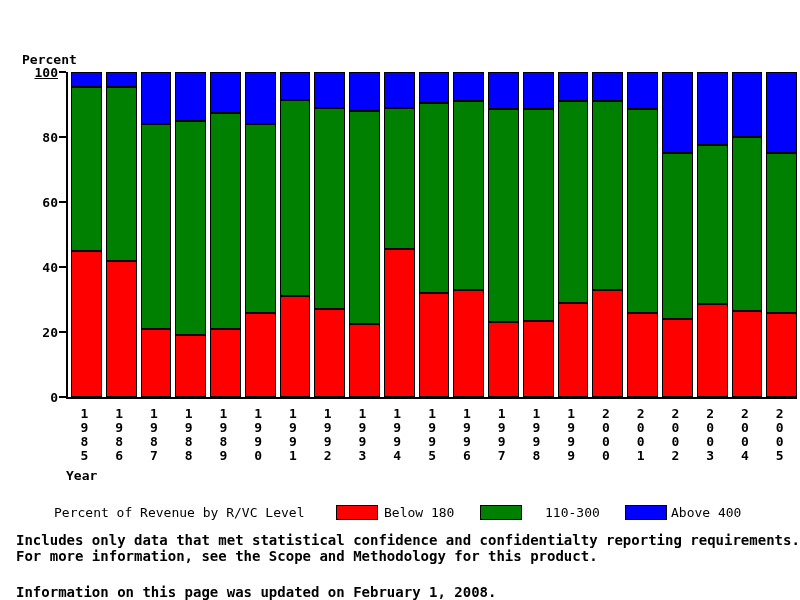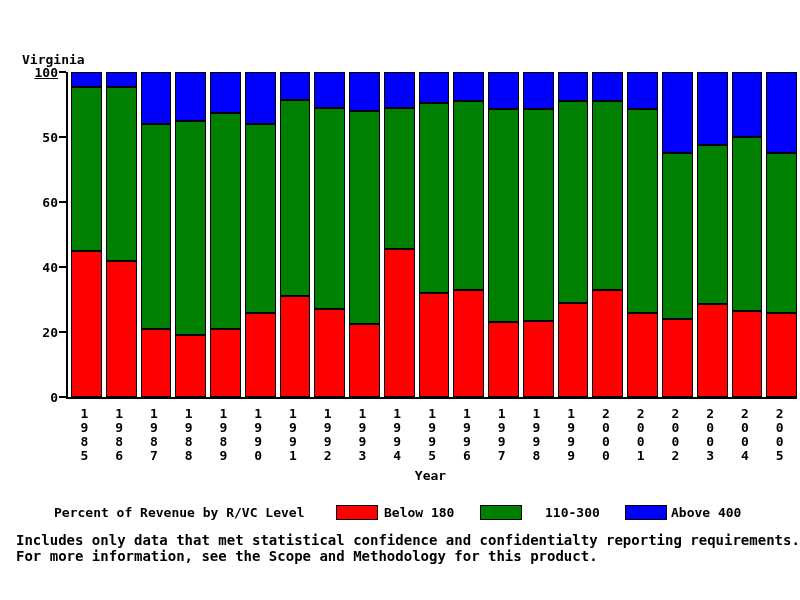--- a/index.html
+++ b/index.html
@@ -14,39 +14,39 @@
         border-left:2px solid #000;border-bottom:2px solid #000;box-sizing:content-box;}
   .bars{position:absolute;left:0;top:0;right:0;bottom:0;display:flex;gap:4px;padding-left:3px;}
   .bar{position:relative;flex:1;height:100%;}
   .seg{position:absolute;left:0;right:0;border:1px solid #000;box-sizing:border-box;}
   
   .ytick-label{position:absolute;width:34px;text-align:right;font-size:13px;font-weight:bold;line-height:13px;}
   .ytick-mark{position:absolute;width:7px;height:2px;background:#000;}
   
   .xlabels{position:absolute;left:66px;top:407px;width:729px;display:flex;gap:4px;padding-left:3px;box-sizing:border-box;}
   .xlabel-cell{flex:1;text-align:center;font-size:13px;font-weight:bold;line-height:14px;white-space:pre-line;}
-  .xaxis-title{position:absolute;left:66px;top:468px;width:729px;text-align:center;
+  .xaxis-title{position:absolute;left:66px;top:468px;width:729px;
                font-size:13px;font-weight:bold;}
   
-  .legend{position:absolute;left:0;top:503px;width:800px;height:20px;font-size:13px;font-weight:bold;}
+  .legend{position:absolute;left:0;top:503px;width:800px;height:20px;font-size:13px;font-weight:normal;}
   .legend-title{position:absolute;left:54px;top:2px;}
   .swatch{position:absolute;width:40px;height:13px;border:1px solid #000;top:2px;}
   .swatch-label{position:absolute;top:2px;}
   #sw1{left:336px;} #swl1{left:384px;}
   #sw2{left:480px;} #swl2{left:545px;}
   #sw3{left:625px;} #swl3{left:671px;}
   
   .footer-line{position:absolute;left:16px;font-size:14px;font-weight:bold;white-space:nowrap;}
   #f1{top:532px;} #f2{top:548px;} #f3{top:584px;}
 </style>
 </head>
 <body>
 
 <div id="screen">
-  <div class="percent-label">Virginia</div>
+  <div class="percent-label">Percent</div>
 
   <div class="plot">
     <div class="bars" id="bars">
         <div class="bar">
           <div class="seg" style="background: rgb(255, 0, 0); bottom: 0%; height: 45%;"></div>
           <div class="seg" style="background: rgb(0, 128, 0); bottom: 45%; height: 50.5%;"></div>
           <div class="seg" style="background: rgb(0, 0, 255); bottom: 95.5%; height: 4.5%;"></div>
         </div>
         <div class="bar">
           <div class="seg" style="background: rgb(255, 0, 0); bottom: 0%; height: 42%;"></div>
@@ -152,21 +152,21 @@
   </div>
   <div id="yticks">
       <div class="ytick-label" style="left: 24px; top: 391px;">0</div>
       <div class="ytick-mark" style="left: 59px; top: 396px;"></div>
       <div class="ytick-label" style="left: 24px; top: 326px;">20</div>
       <div class="ytick-mark" style="left: 59px; top: 331px;"></div>
       <div class="ytick-label" style="left: 24px; top: 261px;">40</div>
       <div class="ytick-mark" style="left: 59px; top: 266px;"></div>
       <div class="ytick-label" style="left: 24px; top: 196px;">60</div>
       <div class="ytick-mark" style="left: 59px; top: 201px;"></div>
-      <div class="ytick-label" style="left: 24px; top: 131px;">50</div>
+      <div class="ytick-label" style="left: 24px; top: 131px;">80</div>
       <div class="ytick-mark" style="left: 59px; top: 136px;"></div>
       <div class="ytick-label" style="left: 24px; top: 66px; text-decoration: underline;">100</div>
       <div class="ytick-mark" style="left: 59px; top: 71px;"></div>
     </div>
 
   <div class="xlabels" id="xlabels">
       <div class="xlabel-cell">1
 9
 8
 5</div>
@@ -258,13 +258,14 @@
     <span class="swatch" id="sw1" style="background: rgb(255, 0, 0);"></span>
     <span class="swatch-label" id="swl1">Below 180</span>
     <span class="swatch" id="sw2" style="background: rgb(0, 128, 0);"></span>
     <span class="swatch-label" id="swl2">110-300</span>
     <span class="swatch" id="sw3" style="background: rgb(0, 0, 255);"></span>
     <span class="swatch-label" id="swl3">Above 400</span>
   </div>
 
   <div class="footer-line" id="f1">Includes only data that met statistical confidence and confidentialty reporting requirements.</div>
   <div class="footer-line" id="f2">For more information, see the Scope and Methodology for this product.</div>
+  <div class="footer-line" id="f3">Information on this page was updated on February 1, 2008.</div>
 </div>
 
 </body></html>

